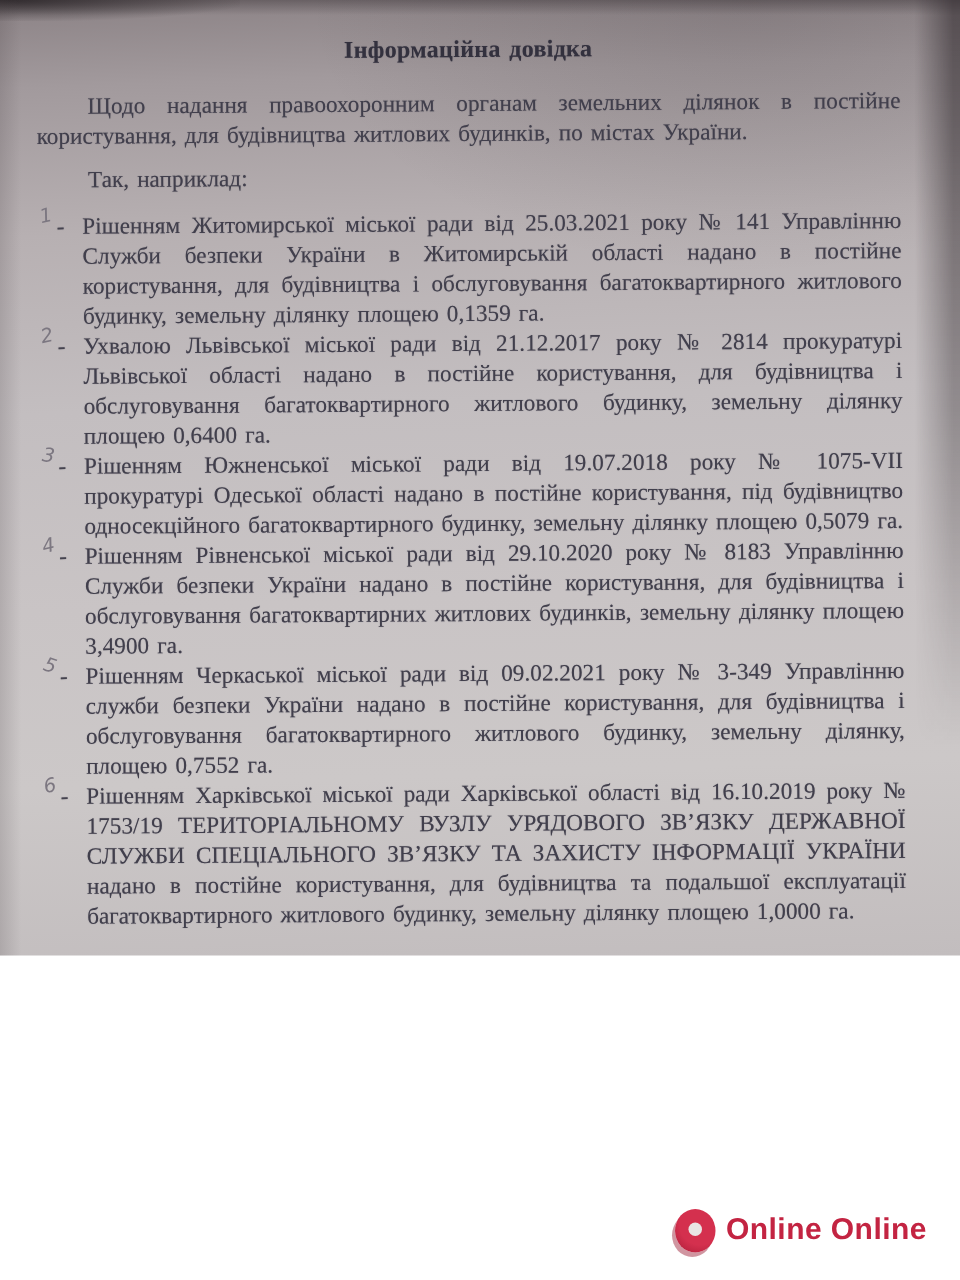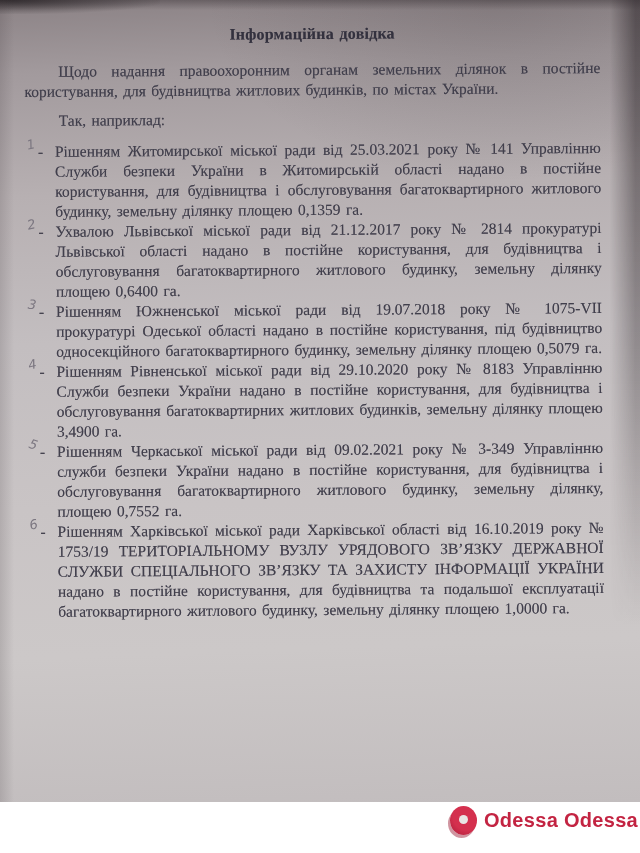--- a/index.html
+++ b/index.html
@@ -6,21 +6,21 @@
     margin: 0;
     padding: 0;
     width: 640px;
     height: 853px;
     overflow: hidden;
     font-family: "Liberation Serif", serif;
   }
   .photo {
     position: relative;
     width: 640px;
-    height: 802px;
+    height: 637px;
     background:
       radial-gradient(ellipse 420px 260px at 78% 0%, rgba(58,50,54,0.18), transparent 70%),
       linear-gradient(178deg,
         #8b8285 0%,
         #a29a9d 9%,
         #b7b0b2 24%,
         #c3bec0 42%,
         #c9c4c5 62%,
         #ccc8c8 80%,
         #c2bdbe 100%);
@@ -191,15 +191,15 @@
       <li class="item">
         <span class="hand-mark">6</span>
         <span class="marker">-</span>
         <span class="text">Рішенням Харківської міської ради Харківської області від 16.10.2019 року № 1753/19 ТЕРИТОРІАЛЬНОМУ ВУЗЛУ УРЯДОВОГО ЗВ’ЯЗКУ ДЕРЖАВНОЇ СЛУЖБИ СПЕЦІАЛЬНОГО ЗВ’ЯЗКУ ТА ЗАХИСТУ ІНФОРМАЦІЇ УКРАЇНИ надано в постійне користування, для будівництва та подальшої експлуатації багатоквартирного житлового будинку, земельну ділянку площею 1,0000 га.</span>
       </li>
     </ul>
   </div>
 
   <div class="watermark">
     <div class="wm-icon"></div>
-    <div class="wm-text">Odessa Odessa</div>
+    <div class="wm-text">Online Online</div>
   </div>
 </div>
 
 </body></html>

